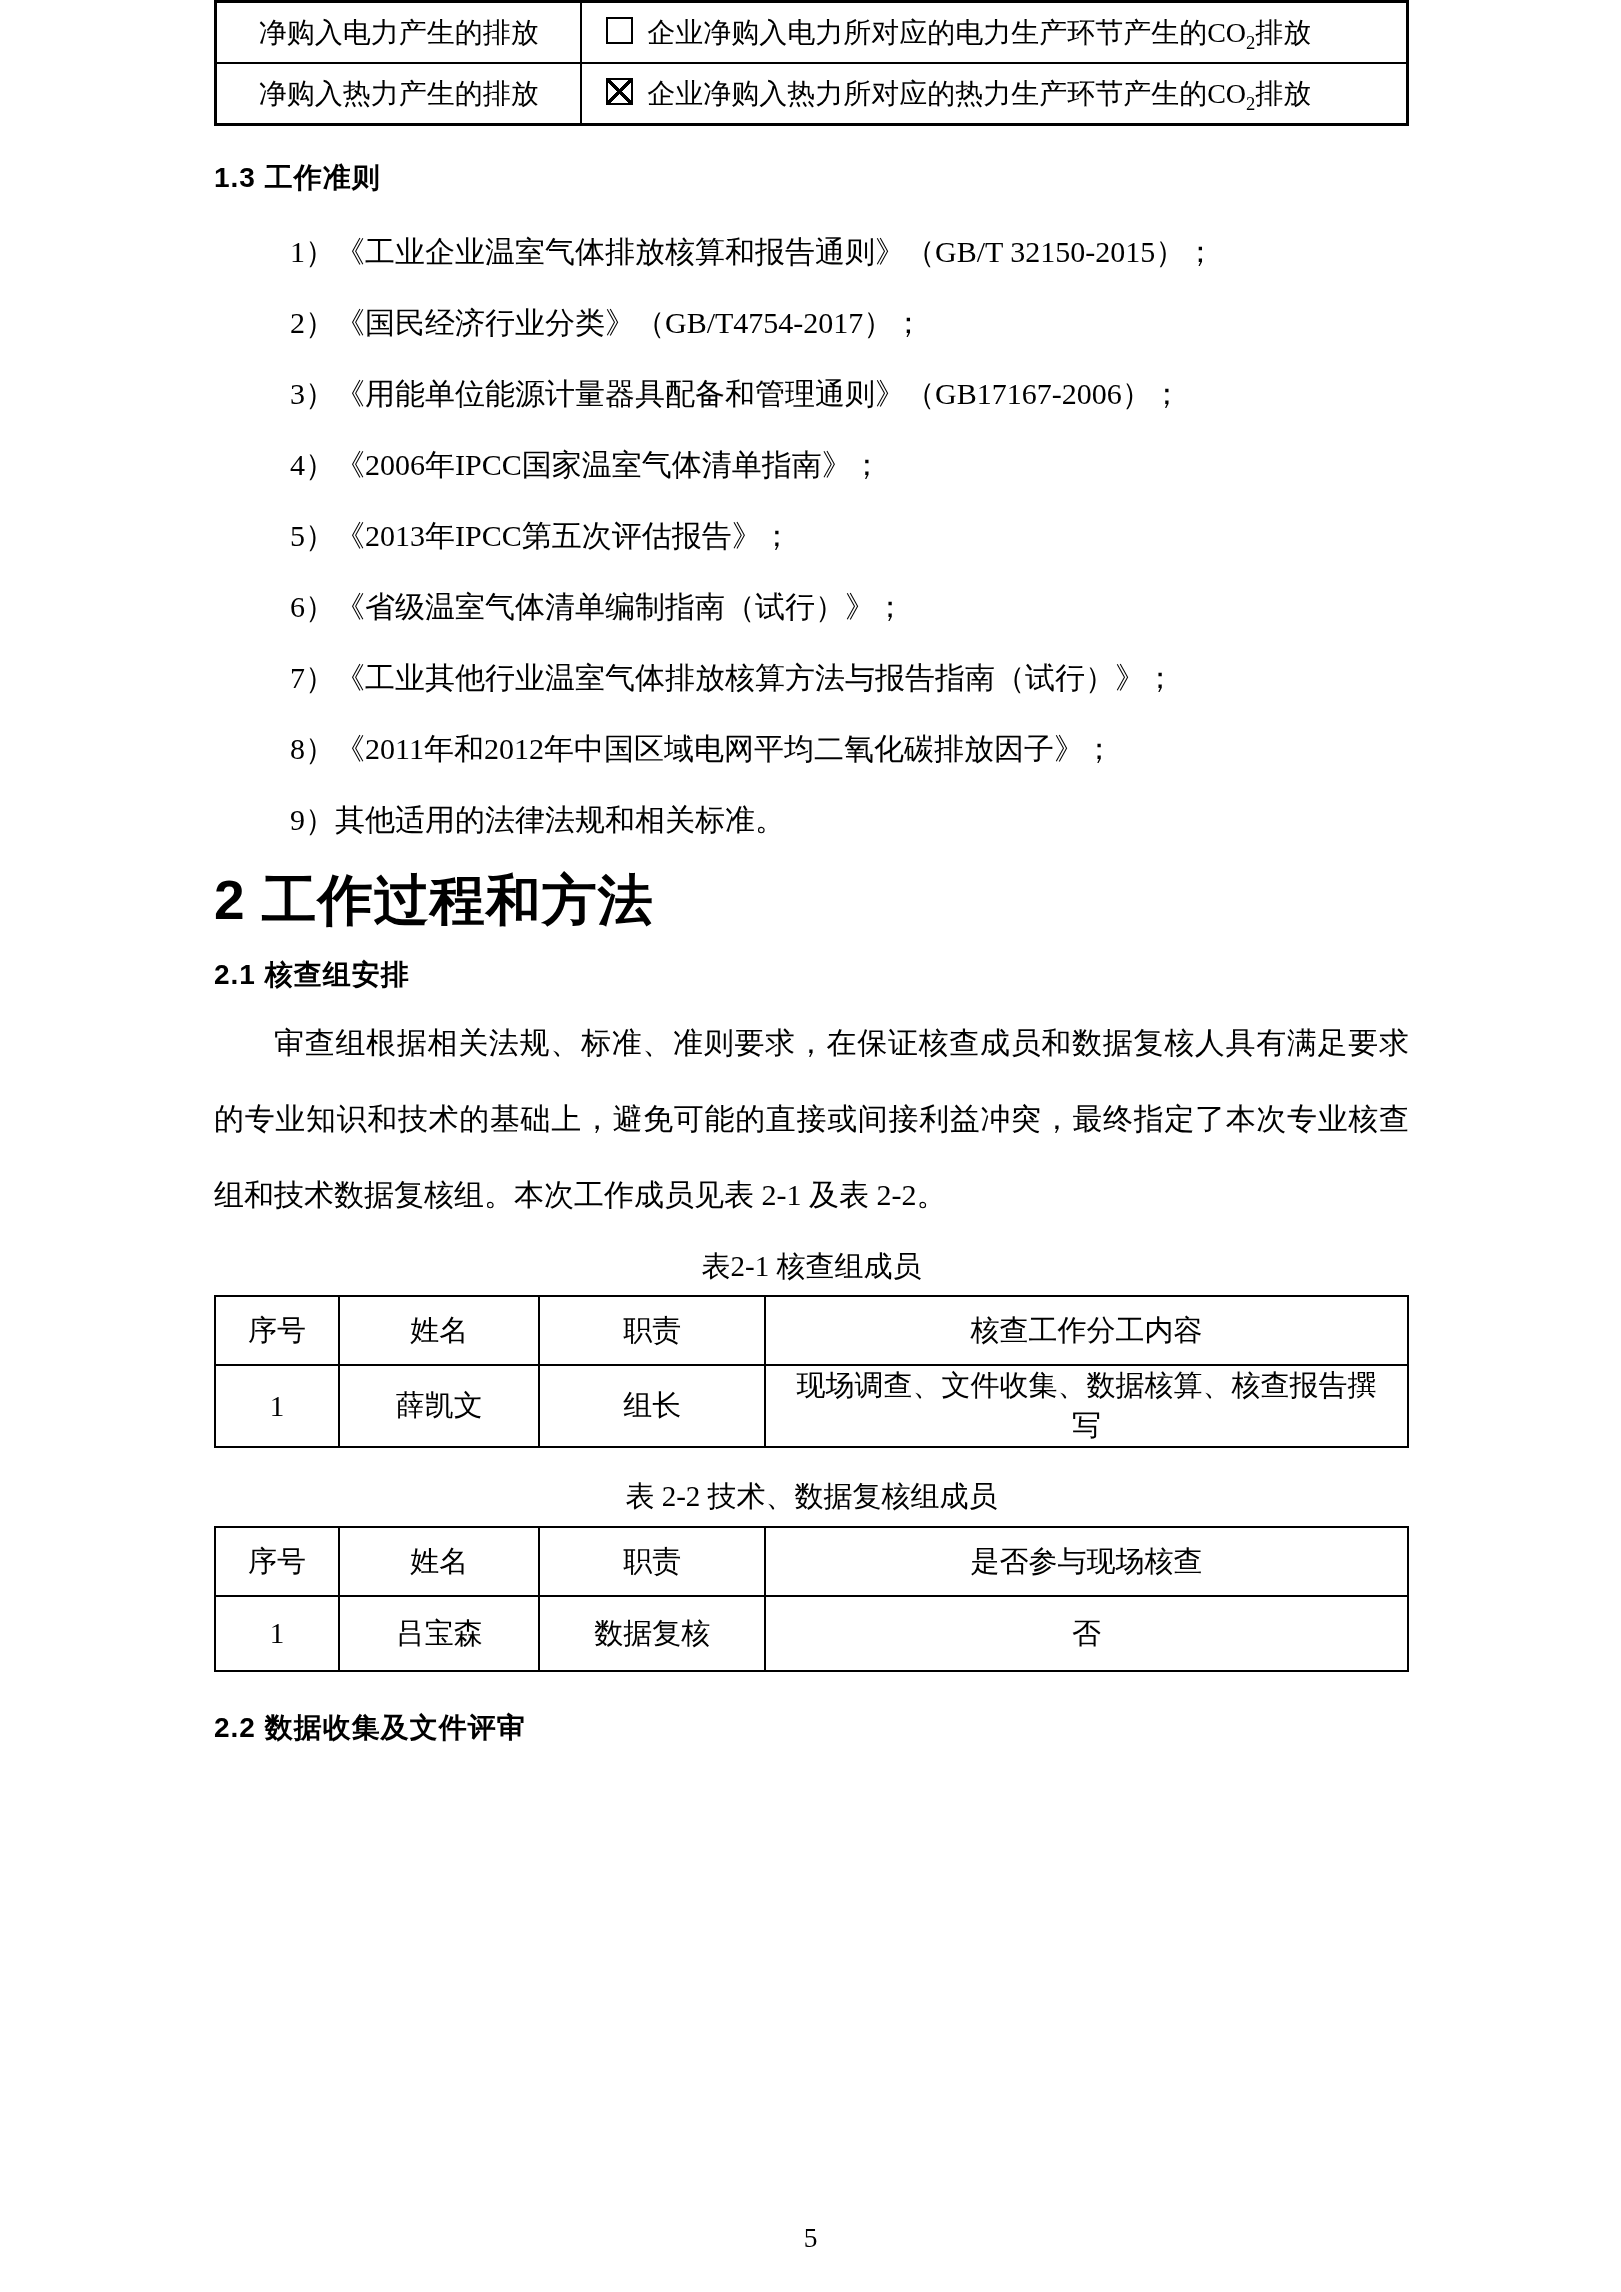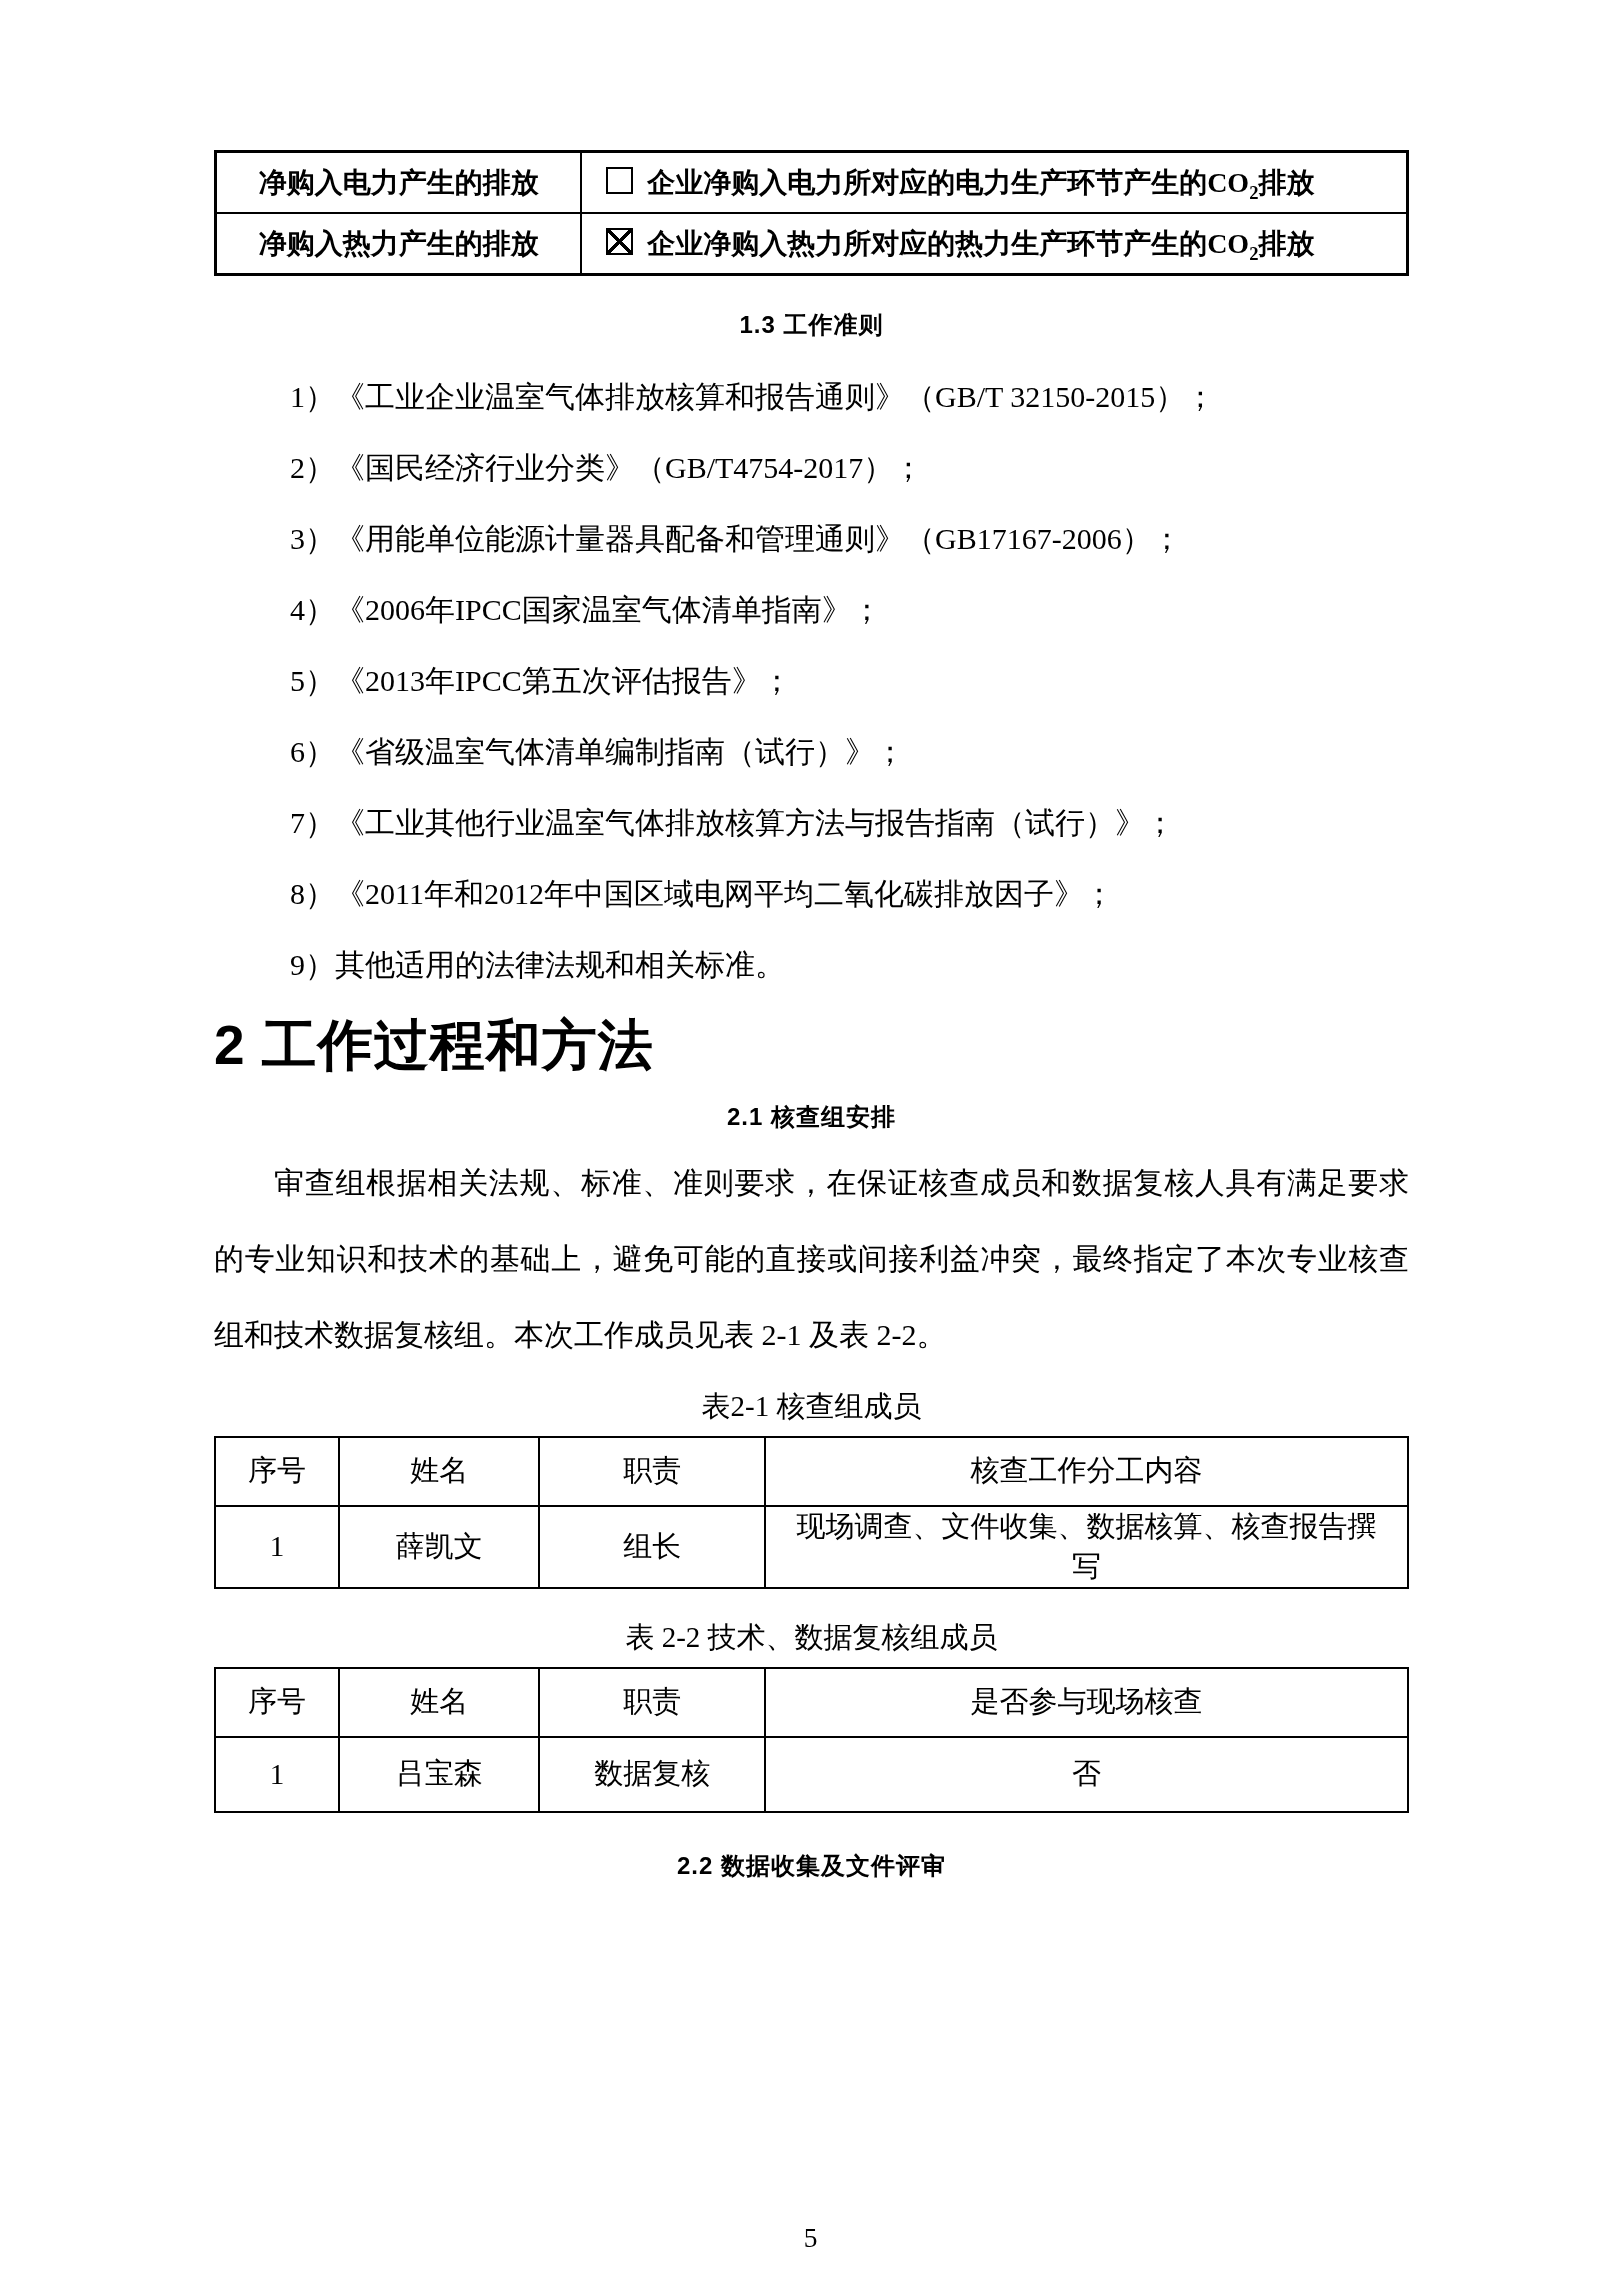--- a/index.html
+++ b/index.html
@@ -16,23 +16,21 @@
   .content{
     position:absolute;
     left:214px;top:0;
     width:1195px;
   }
   
   .emission-table{
     width:100%;
     border-collapse:collapse;
     border:3.9px solid #000;
-    margin-top:150px;
     table-layout:fixed;
-    font-weight:bold;
   }
   .emission-table td{
     border:2px solid #000;
     height:59px;
     font-size:28px;
     padding:0;
   }
   .emission-table td.label-cell{text-align:center;}
   .emission-table td.desc-cell{text-align:left;padding-left:23.5px;}
   .col-em-1{width:30.7%;}
@@ -47,25 +45,24 @@
   .cb[data-state="checked"]{
     background:
       linear-gradient(to top right,   transparent calc(50% - 1.5px), #000 calc(50% - 1.5px), #000 calc(50% + 1.5px), transparent calc(50% + 1.5px)),
       linear-gradient(to bottom right,transparent calc(50% - 1.5px), #000 calc(50% - 1.5px), #000 calc(50% + 1.5px), transparent calc(50% + 1.5px));
   }
   sub.co2{font-size:18.6px;line-height:0;vertical-align:-6.9px;}
   
   .h-sub{
     font-family:"Liberation Sans","DejaVu Sans",sans-serif;
     font-weight:bold;
-    font-size:24px;
+    font-size:28px;
     line-height:1.2;
     margin:35px 0 0 0;
     letter-spacing:1px;
-    text-align:center;
   }
   .h-main{
     font-family:"Liberation Sans","DejaVu Sans",sans-serif;
     font-weight:bold;
     font-size:55px;
     line-height:1.15;
     margin:13.7px 0 0 0;
     letter-spacing:1px;
   }
   .h-21{margin-top:25.5px;}

